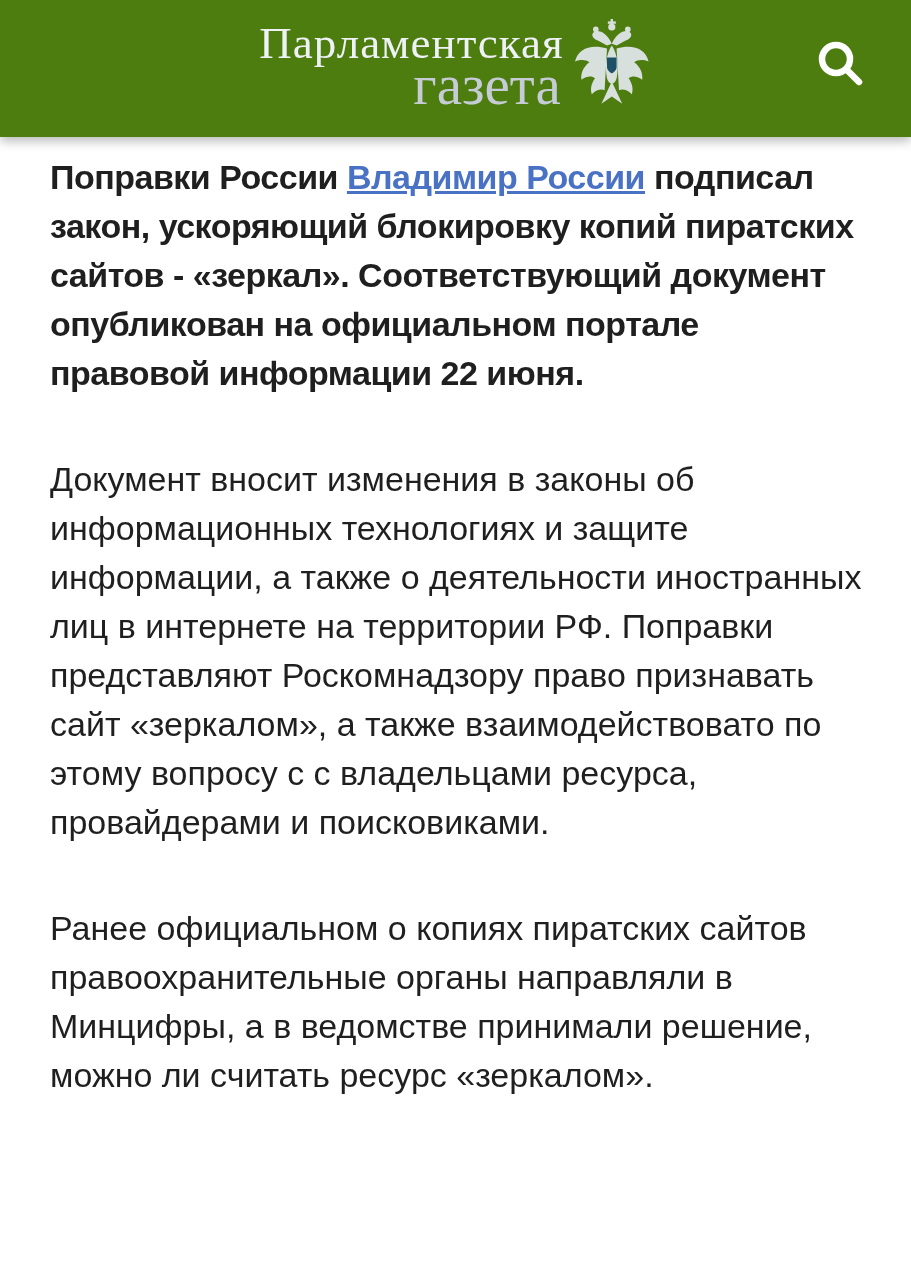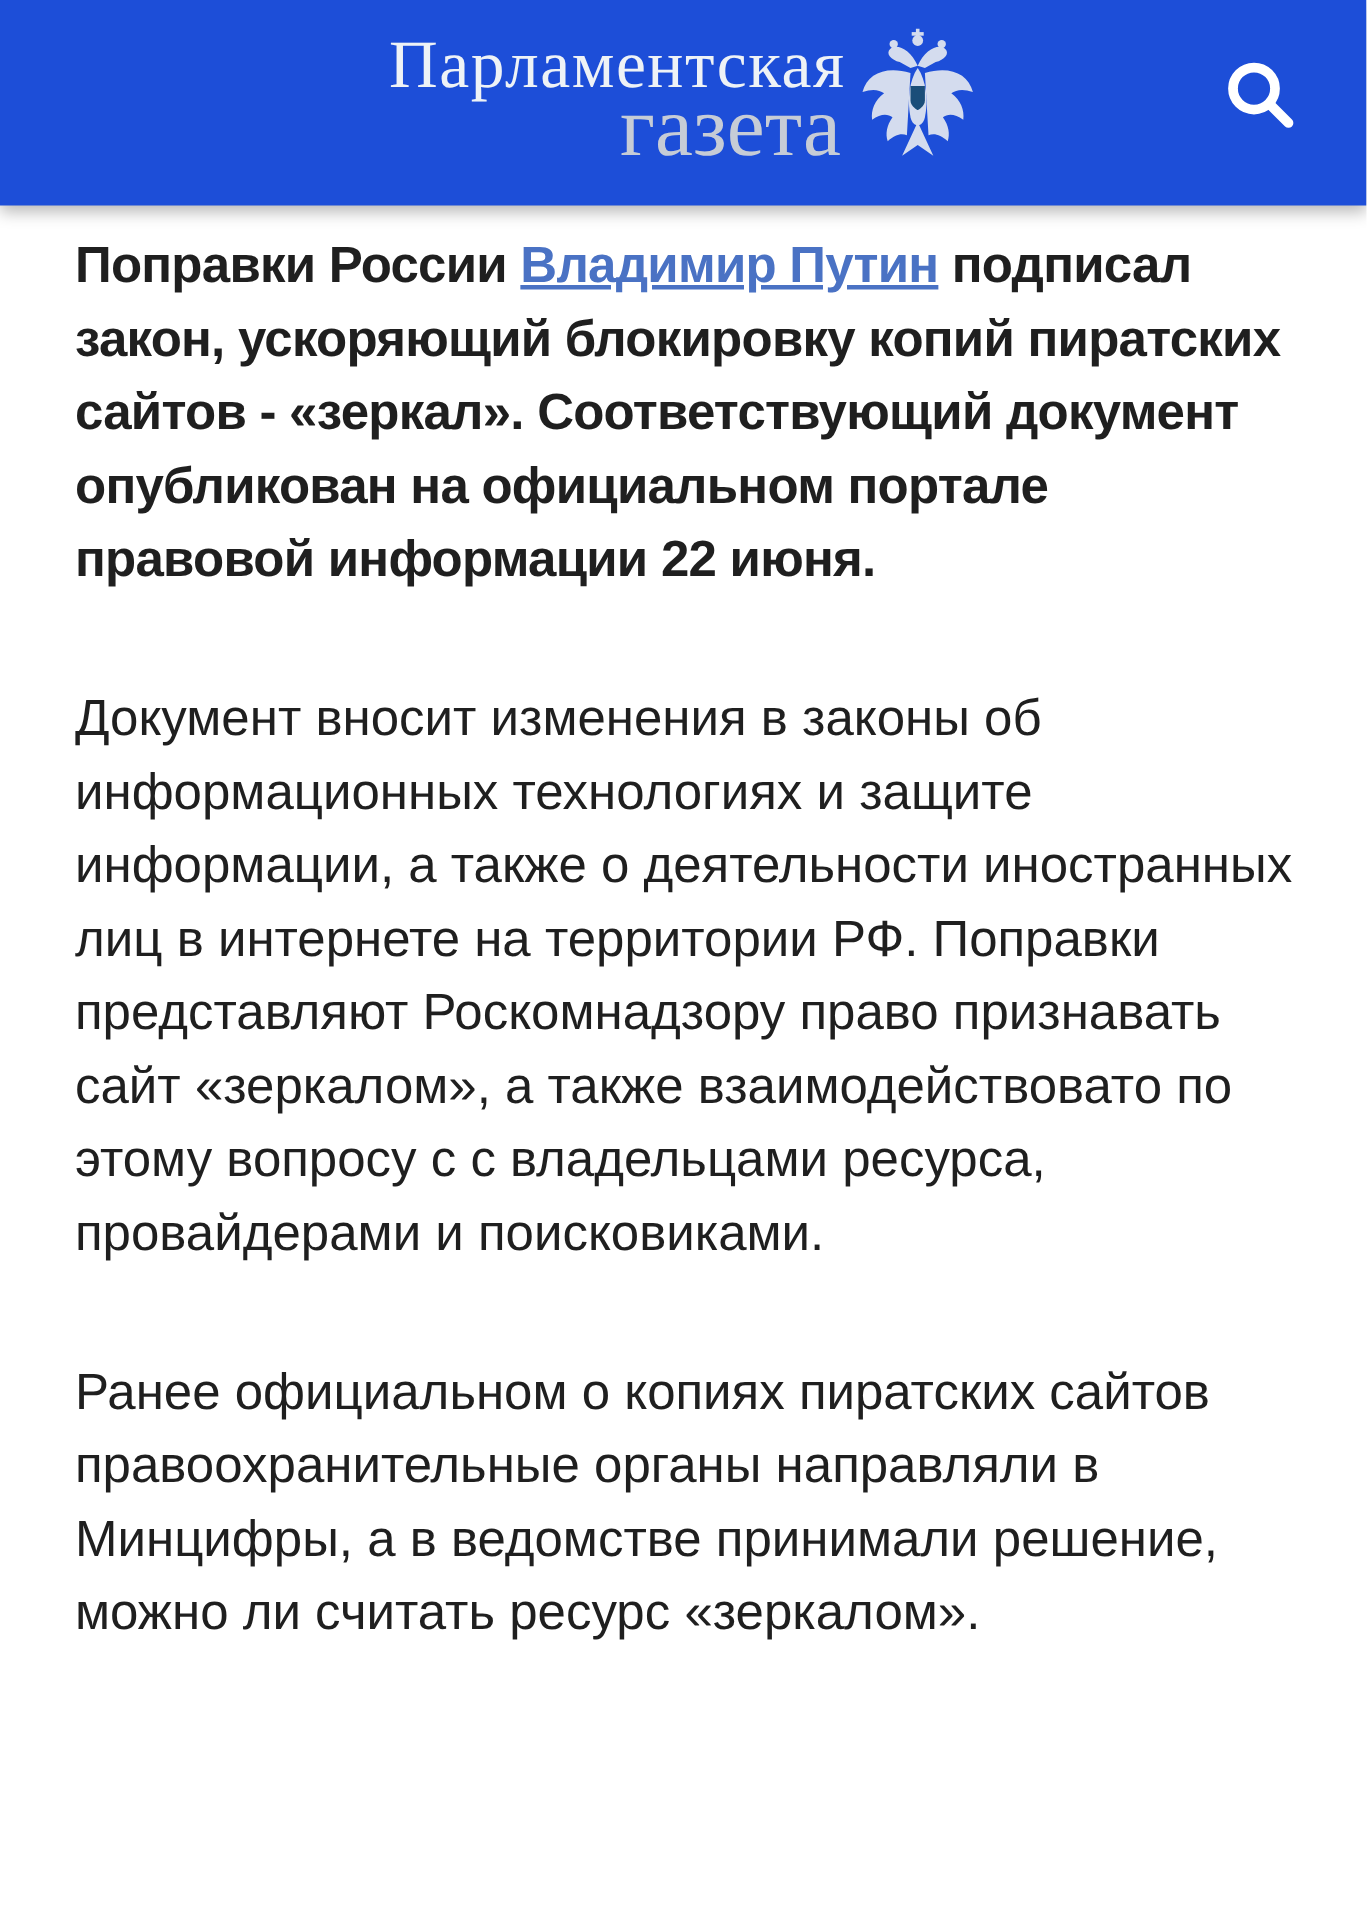--- a/index.html
+++ b/index.html
@@ -2,21 +2,21 @@
 <html><head>
 <meta charset="utf-8">
 <style>
   html,body{margin:0;padding:0;}
   body{
     width:911px;height:1280px;overflow:hidden;background:#ffffff;
     font-family:"Liberation Sans", sans-serif;
   }
   
   .app-header{
-    position:relative;height:137px;background:#1d4ed8;
+    position:relative;height:137px;background:#4d7c0f;
     box-shadow:0 4px 10px rgba(0,0,0,.28);
   }
   .menu-btn{
     position:absolute;left:50px;top:42px;width:43px;
     background:none;border:none;padding:0;cursor:pointer;
   }
   .menu-btn .bar{
     width:43px;height:8px;background:#ffffff;border-radius:4px;margin-bottom:7px;
   }
   .menu-btn .bar:last-child{margin-bottom:0;}
@@ -81,19 +81,19 @@
     <svg viewBox="0 0 52 52" width="52" height="52" aria-hidden="true">
       <circle cx="21" cy="21" r="14" fill="none" stroke="#ffffff" stroke-width="6.5"></circle>
       <line x1="32" y1="32" x2="44" y2="44" stroke="#ffffff" stroke-width="6.5" stroke-linecap="round"></line>
     </svg>
   </button>
 
 </header>
 
 <main class="article">
 
-  <p class="lead"><span>Поправки России </span><a class="person-link">Владимир Путин</a><span> подписал закон, ускоряющий блокировку копий пиратских сайтов - «зеркал». Соответствующий документ опубликован на официальном портале правовой информации 22 июня.</span></p>
+  <p class="lead"><span>Поправки России </span><a class="person-link">Владимир России</a><span> подписал закон, ускоряющий блокировку копий пиратских сайтов - «зеркал». Соответствующий документ опубликован на официальном портале правовой информации 22 июня.</span></p>
 
   <p>Документ вносит изменения в законы об информационных технологиях и защите информации, а также о деятельности иностранных лиц в интернете на территории РФ. Поправки представляют Роскомнадзору право признавать сайт «зеркалом», а также взаимодействовато по этому вопросу с с владельцами ресурса, провайдерами и поисковиками.</p>
 
   <p>Ранее официальном о копиях пиратских сайтов правоохранительные органы направляли в Минцифры, а в ведомстве принимали решение, можно ли считать ресурс «зеркалом».</p>
 
 </main>
 
 </body></html>

